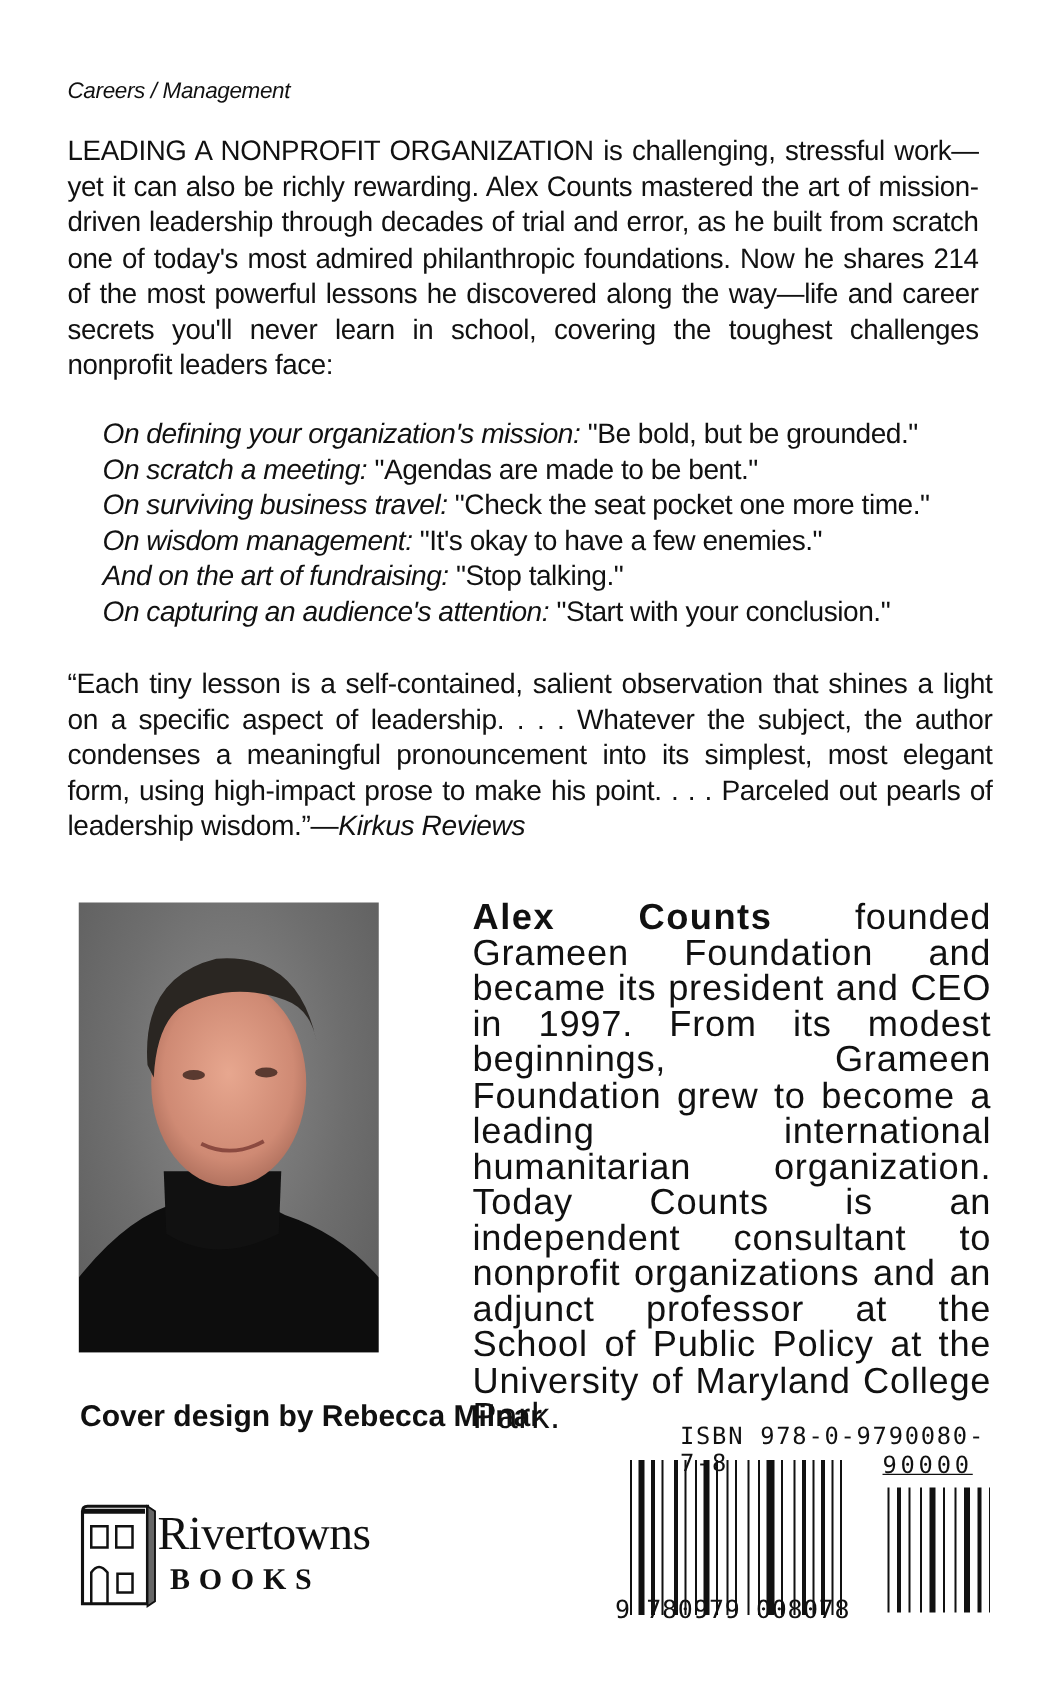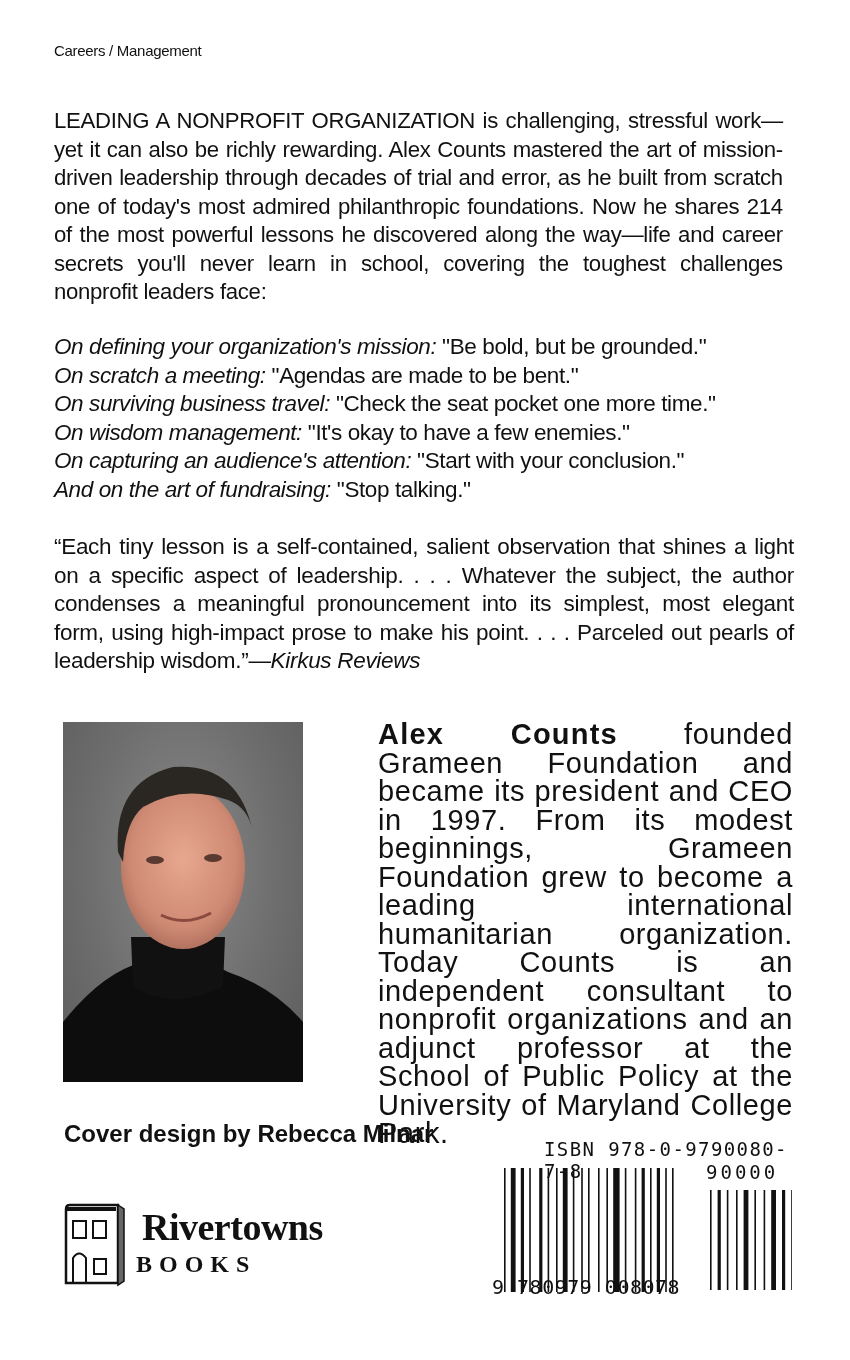--- a/index.html
+++ b/index.html
@@ -1,66 +1,66 @@
 <!DOCTYPE html>
 <html><head>
 <meta charset="utf-8">
 <style>
   html, body { margin: 0; padding: 0; }
   body {
     width: 850px; height: 1360px; background: #ffffff; color: #111;
     font-family: "Liberation Sans", sans-serif; position: relative; overflow: hidden;
   }
-  .category { position: absolute; left: 54px; top: 42px; font-size: 15px; letter-spacing: -0.3px; }
+  .category { position: absolute; left: 54px; top: 62px; font-size: 18px; letter-spacing: -0.3px; font-style: italic; }
   .blurb {
     position: absolute; left: 54px; top: 107px; width: 740px;
     font-size: 22.5px; line-height: 28.5px; text-align: justify; letter-spacing: -0.3px;
     transform: scaleX(0.985); transform-origin: left top;
   }
   .lessons { position: absolute; left: 54px; top: 333px; width: 760px; font-size: 22.5px; line-height: 28.5px; letter-spacing: -0.4px; }
   .lessons .row { white-space: nowrap; }
-  .lessons em { font-style: italic; }
+  .lessons em { font-style: italic; margin-left: 28px; }
   .review {
     position: absolute; left: 54px; top: 533px; width: 740px;
     font-size: 22.5px; line-height: 28.5px; text-align: justify; letter-spacing: -0.3px;
   }
   .review em { font-style: italic; }
   .photo {
     position: absolute; left: 63px; top: 722px; width: 240px; height: 360px;
     background: radial-gradient(ellipse at 50% 40%, #8a8a8a 0%, #6e6e6e 55%, #5c5c5c 100%);
     overflow: hidden;
   }
   .bio {
     position: absolute; left: 378px; top: 720px; width: 415px;
     font-size: 29px; line-height: 28.5px; text-align: justify; letter-spacing: 0.6px;
   }
   .bio strong { font-weight: bold; letter-spacing: 1.2px; }
   .credit { position: absolute; left: 64px; top: 1120px; font-size: 24px; font-weight: bold; }
   .publisher { position: absolute; left: 62px; top: 1203px; width: 300px; height: 85px; }
-  .pub-name { position: absolute; left: 80px; top: 2px; font-family: "Liberation Serif", serif; font-size: 38px; font-weight: bold; letter-spacing: -0.5px; }
+  .pub-name { position: absolute; left: 64px; top: 2px; font-family: "Liberation Serif", serif; font-size: 38px; font-weight: normal; letter-spacing: -0.5px; }
   .pub-sub { position: absolute; left: 74px; top: 48px; font-family: "Liberation Serif", serif; font-size: 24px; font-weight: bold; letter-spacing: 7px; }
   .barcode { position: absolute; left: 492px; top: 1138px; width: 300px; height: 165px; }
   .isbn-label { position: absolute; left: 4px; top: 0; font-family: "DejaVu Sans Mono", monospace; font-size: 19px; letter-spacing: 1.4px; margin-left: 48px; }
-  .addon-num { position: absolute; left: 214px; top: 23px; font-family: "DejaVu Sans Mono", monospace; font-size: 19px; letter-spacing: 3px; }
+  .addon-num { position: absolute; left: 214px; top: 23px; font-family: "DejaVu Sans Mono", monospace; font-size: 19px; letter-spacing: 3px; text-decoration: underline; }
   .ean-num { position: absolute; left: 0; top: 137px; font-family: "DejaVu Sans Mono", monospace; font-size: 20px; letter-spacing: 0.5px; }
 </style>
 </head>
 <body>
 
 <div class="category">Careers / Management</div>
 
 <div class="blurb"><span>LEADING A NONPROFIT ORGANIZATION</span><span> is challenging, stressful work—yet it can also be richly rewarding. Alex Counts mastered the art of mission-driven leadership through decades of trial and error, as he built from scratch one of today's most admired philanthropic foundations. Now he shares 214 of the most powerful lessons he discovered along the way—life and career secrets you'll never learn in school, covering the toughest challenges nonprofit leaders face:</span></div>
 
 <div class="lessons">
   <div class="row"><em>On defining your organization's mission:</em><span> "Be bold, but be grounded."</span></div>
   <div class="row"><em>On scratch a meeting:</em><span> "Agendas are made to be bent."</span></div>
   <div class="row"><em>On surviving business travel:</em><span> "Check the seat pocket one more time."</span></div>
   <div class="row"><em>On wisdom management:</em><span> "It's okay to have a few enemies."</span></div>
+  <div class="row"><em>And on the art of fundraising:</em><span> "Stop talking."</span></div>
   <div class="row"><em>On capturing an audience's attention:</em><span> "Start with your conclusion."</span></div>
-  <div class="row"><em>And on the art of fundraising:</em><span> "Stop talking."</span></div>
 </div>
 
 <div class="review"><span>“Each tiny lesson is a self-contained, salient observation that shines a light on a specific aspect of leadership. . . . Whatever the subject, the author condenses a meaningful pronouncement into its simplest, most elegant form, using high-impact prose to make his point. . . . Parceled out pearls of leadership wisdom.”—</span><em>Kirkus Reviews</em></div>
 
 <div class="photo" aria-label="Author portrait">
   <svg width="240" height="360" viewBox="0 0 240 360">
     <defs>
       <radialGradient id="skin" cx="50%" cy="45%" r="60%">
         <stop offset="0%" stop-color="#e7a78f"></stop>
         <stop offset="70%" stop-color="#cf8a74"></stop>

